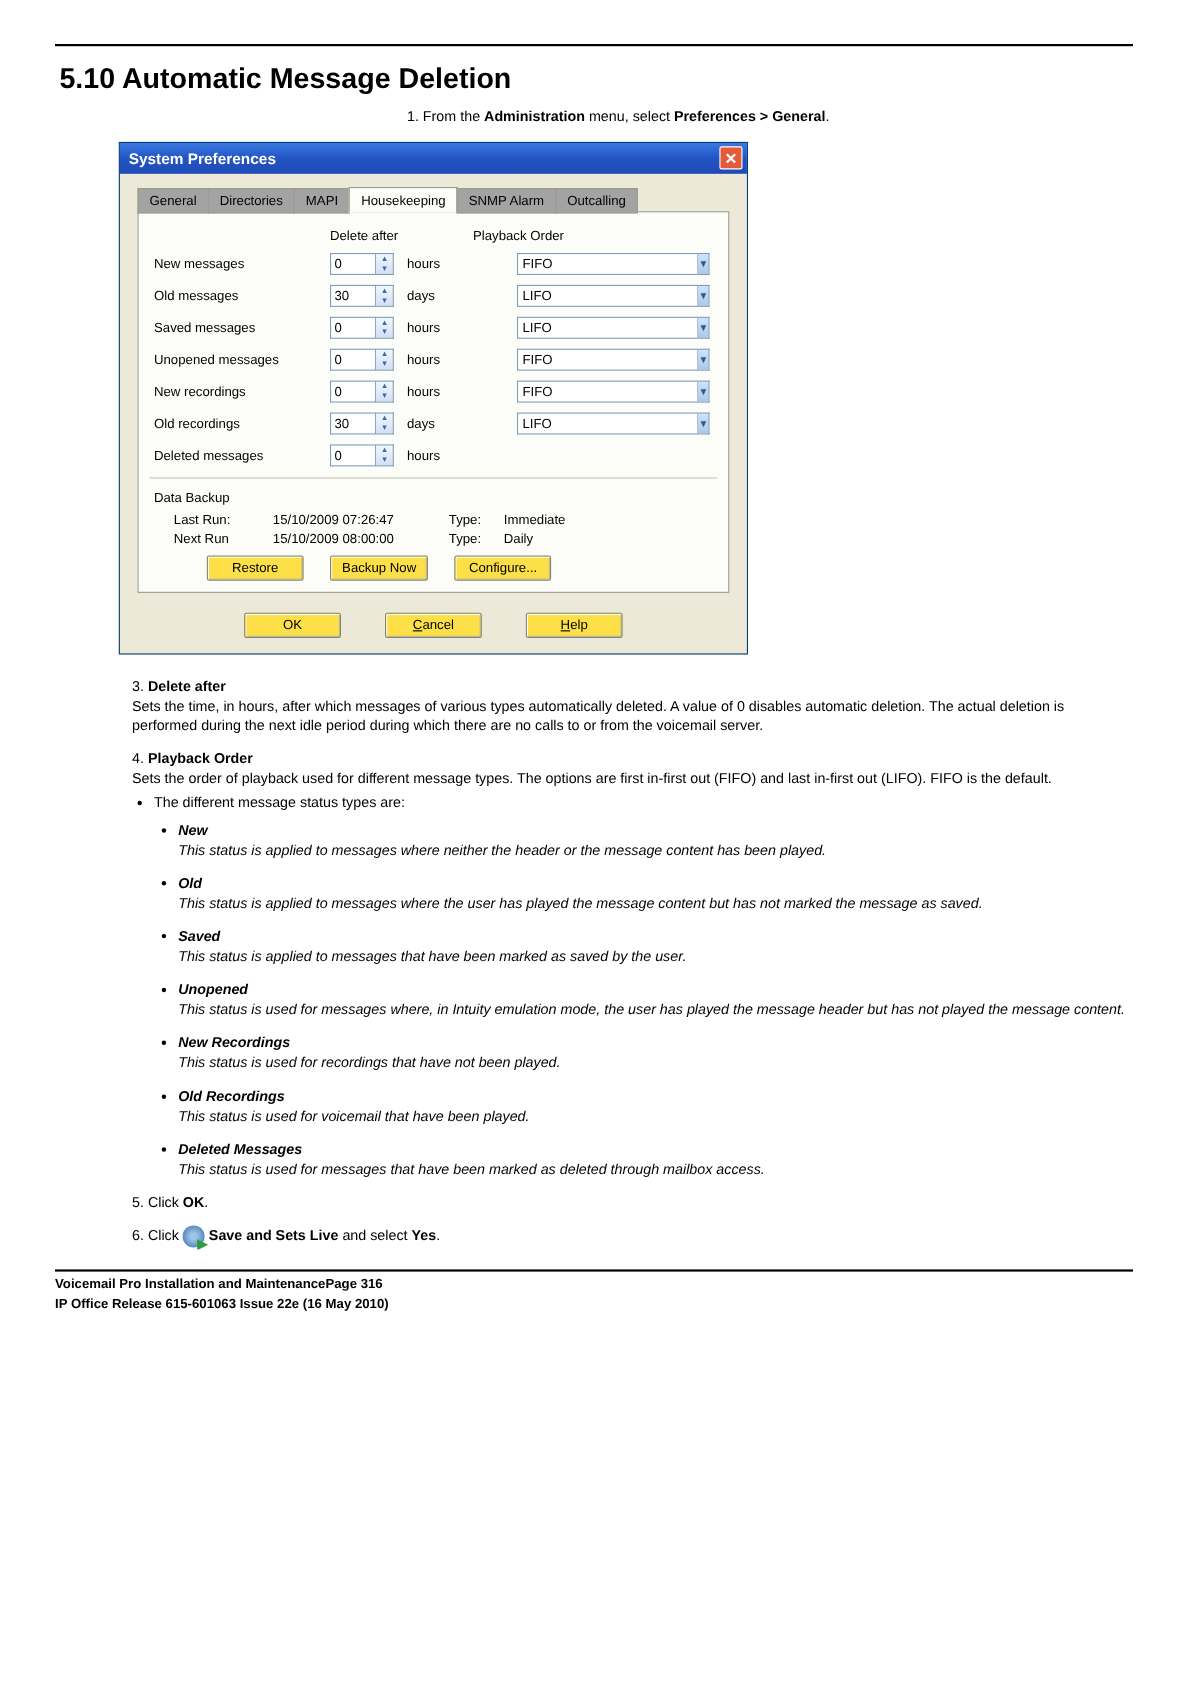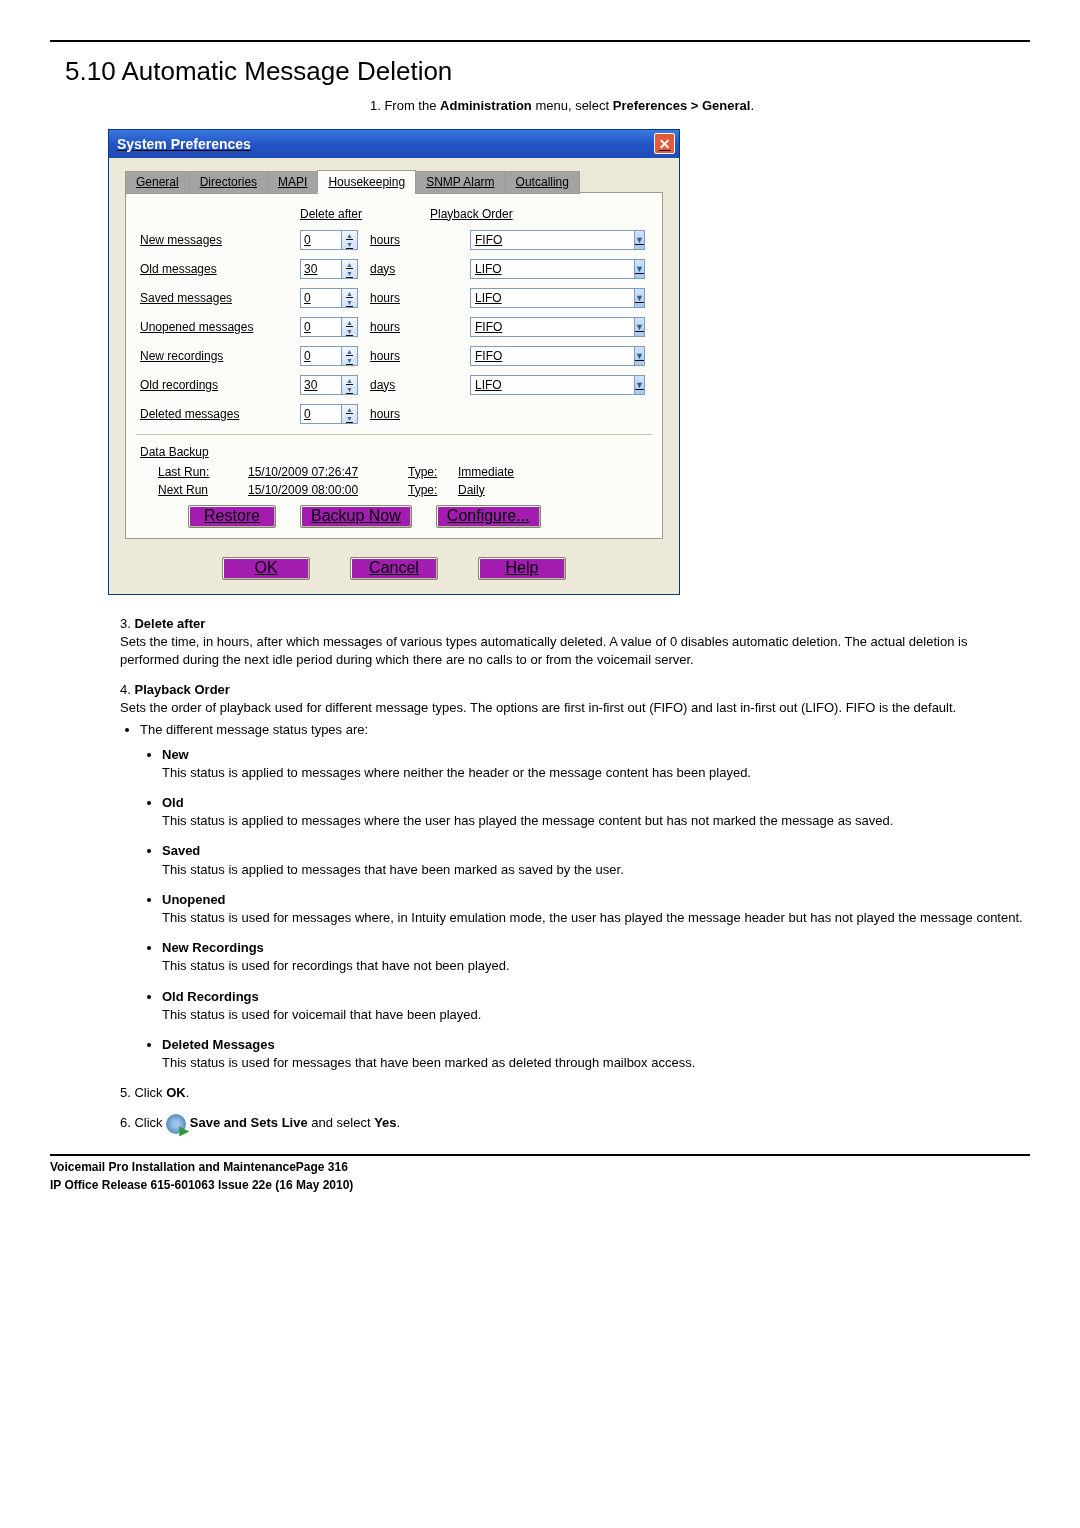--- a/index.html
+++ b/index.html
@@ -16,43 +16,42 @@
     padding: 40px 50px 20px 50px;
     min-height: 1528px;
     position: relative;
   }
   .top-rule {
     border-top: 2px solid #000;
     margin-bottom: 14px;
   }
   h1.section-title {
     font-size: 26px;
-    font-weight: normal;
-    margin: 0 0 10px 15px;
+    font-weight: bold;
+    margin: 0 0 10px 4px;
   }
   ol.steps {
     margin: 0 0 14px 44px;
     padding: 0;
     list-style: none;
     text-align: center;
   }
   ol.steps > li {
     margin: 0 0 8px 0;
     line-height: 1.35;
   }
   .bold { font-weight: bold; }
   
   .dialog {
     width: 572px;
     margin: 6px 0 20px 58px;
     border: 1px solid #003c78;
     background: #ece9d8;
     font-family: Tahoma, Arial, sans-serif;
     font-size: 12px;
-    text-decoration: underline;
   }
   .titlebar {
     height: 28px;
     background: linear-gradient(to bottom,#3a79e0 0%,#2354c4 50%,#1f4bb7 100%);
     color: #fff;
     display: flex;
     align-items: center;
     justify-content: space-between;
     padding: 0 4px 0 8px;
     font-weight: bold;
@@ -159,39 +158,39 @@
   .btnrow {
     margin-top: 8px;
     display:flex;
     gap: 24px;
     padding-left: 48px;
   }
   .winbtn {
     min-width: 88px;
     height: 23px;
     border:1px solid #848472;
-    background:#a21caf;
-    font-size:16px;
+    background:#fde047;
+    font-size:12px;
     border-radius:2px;
     box-shadow: inset 1px 1px #fff, inset -1px -1px #bdb89e;
     padding: 0 10px;
   }
   .dialog-footer {
     display:flex;
     justify-content:center;
     gap: 40px;
     margin-top: 18px;
   }
   
   .desc-item { margin-left: 70px; margin-bottom: 12px; line-height:1.4; }
   .desc-item .title { font-weight:bold; }
   ul.bullets { margin: 4px 0 0 20px; padding:0; list-style: disc; }
   ul.bullets > li { margin-bottom: 10px; line-height:1.4; }
   ul.bullets ul { margin: 6px 0 0 22px; padding:0; list-style: disc; }
-  ul.bullets ul > li { margin-bottom: 12px; }
+  ul.bullets ul > li { margin-bottom: 12px; font-style: italic; }
   .step6-iconwrap { display:inline-flex; align-items:center; gap:4px; vertical-align:middle; }
   .saveicon {
     display:inline-block; width:20px; height:20px;
     background: radial-gradient(#9ec5e8 20%, #5a8bbf 70%);
     border-radius:50%;
     position:relative;
   }
   .saveicon::after {
     content:""; position:absolute; right:-3px; bottom:-2px;
     width:10px; height:10px; background:#2e9c3d;

